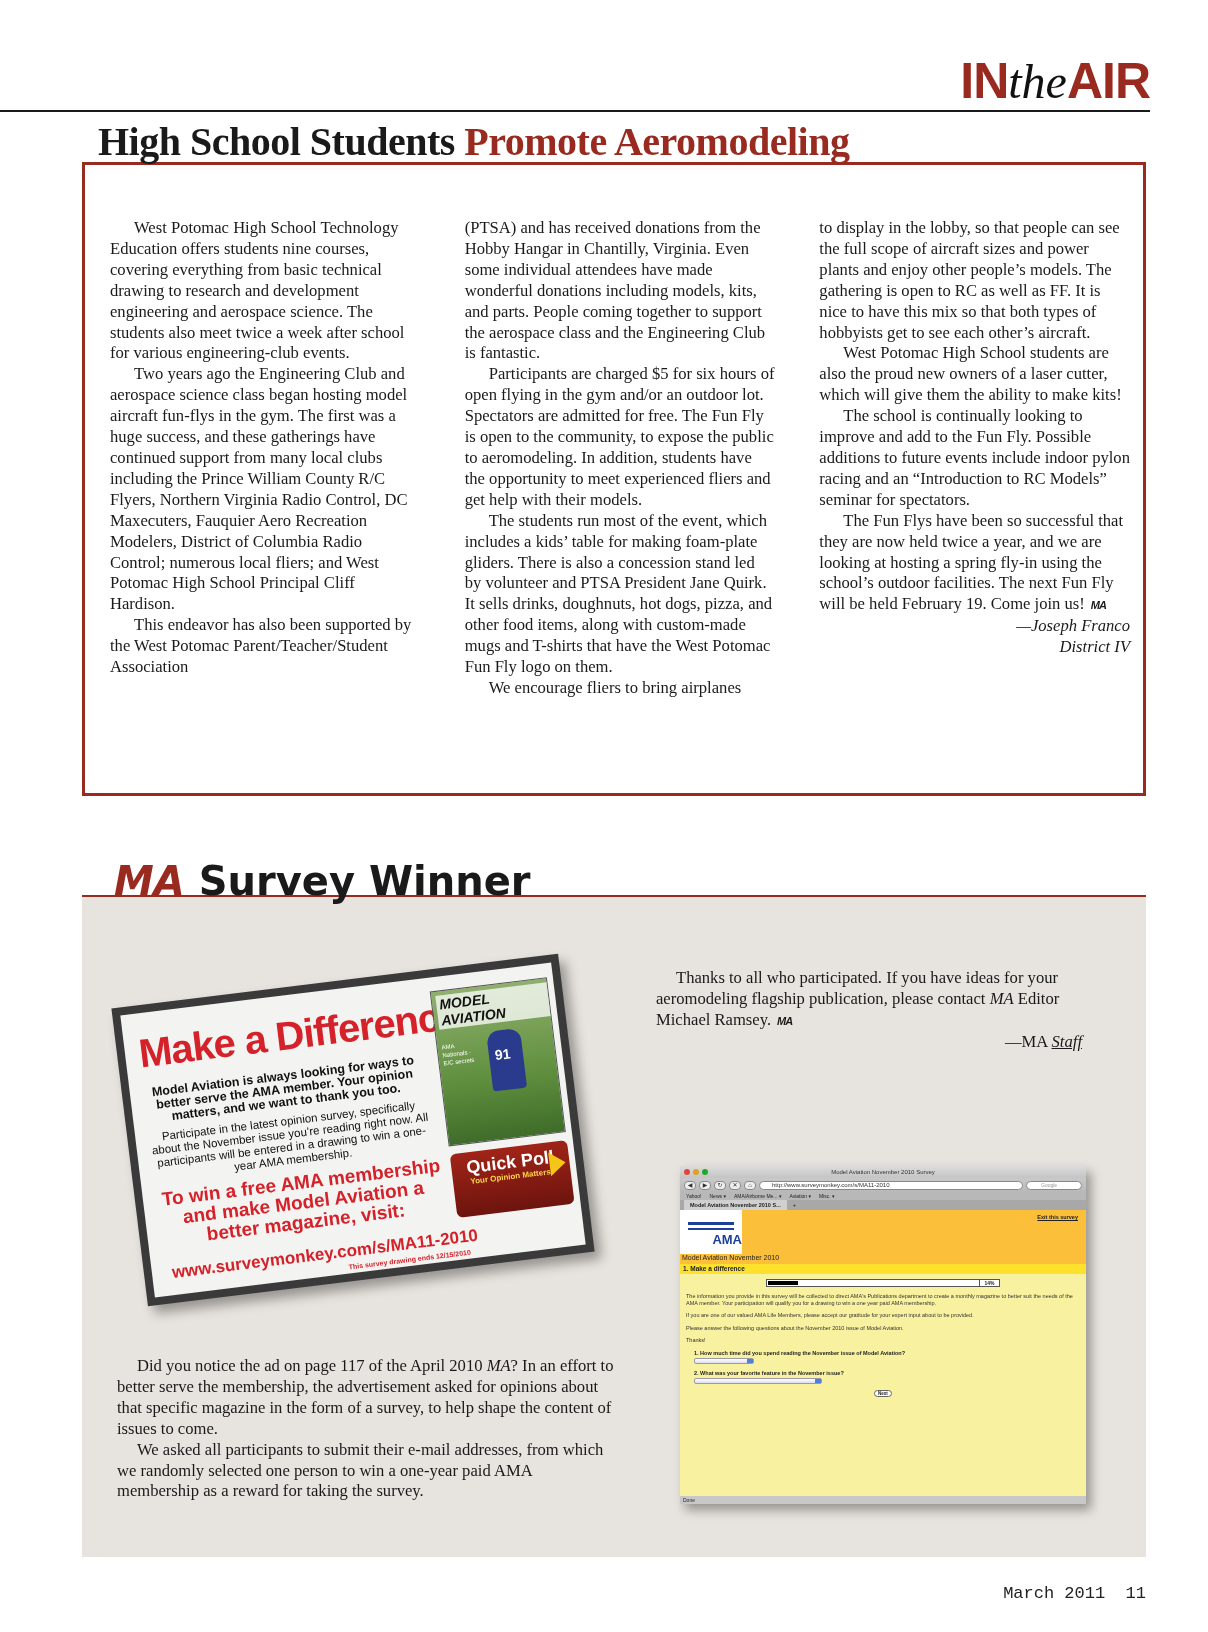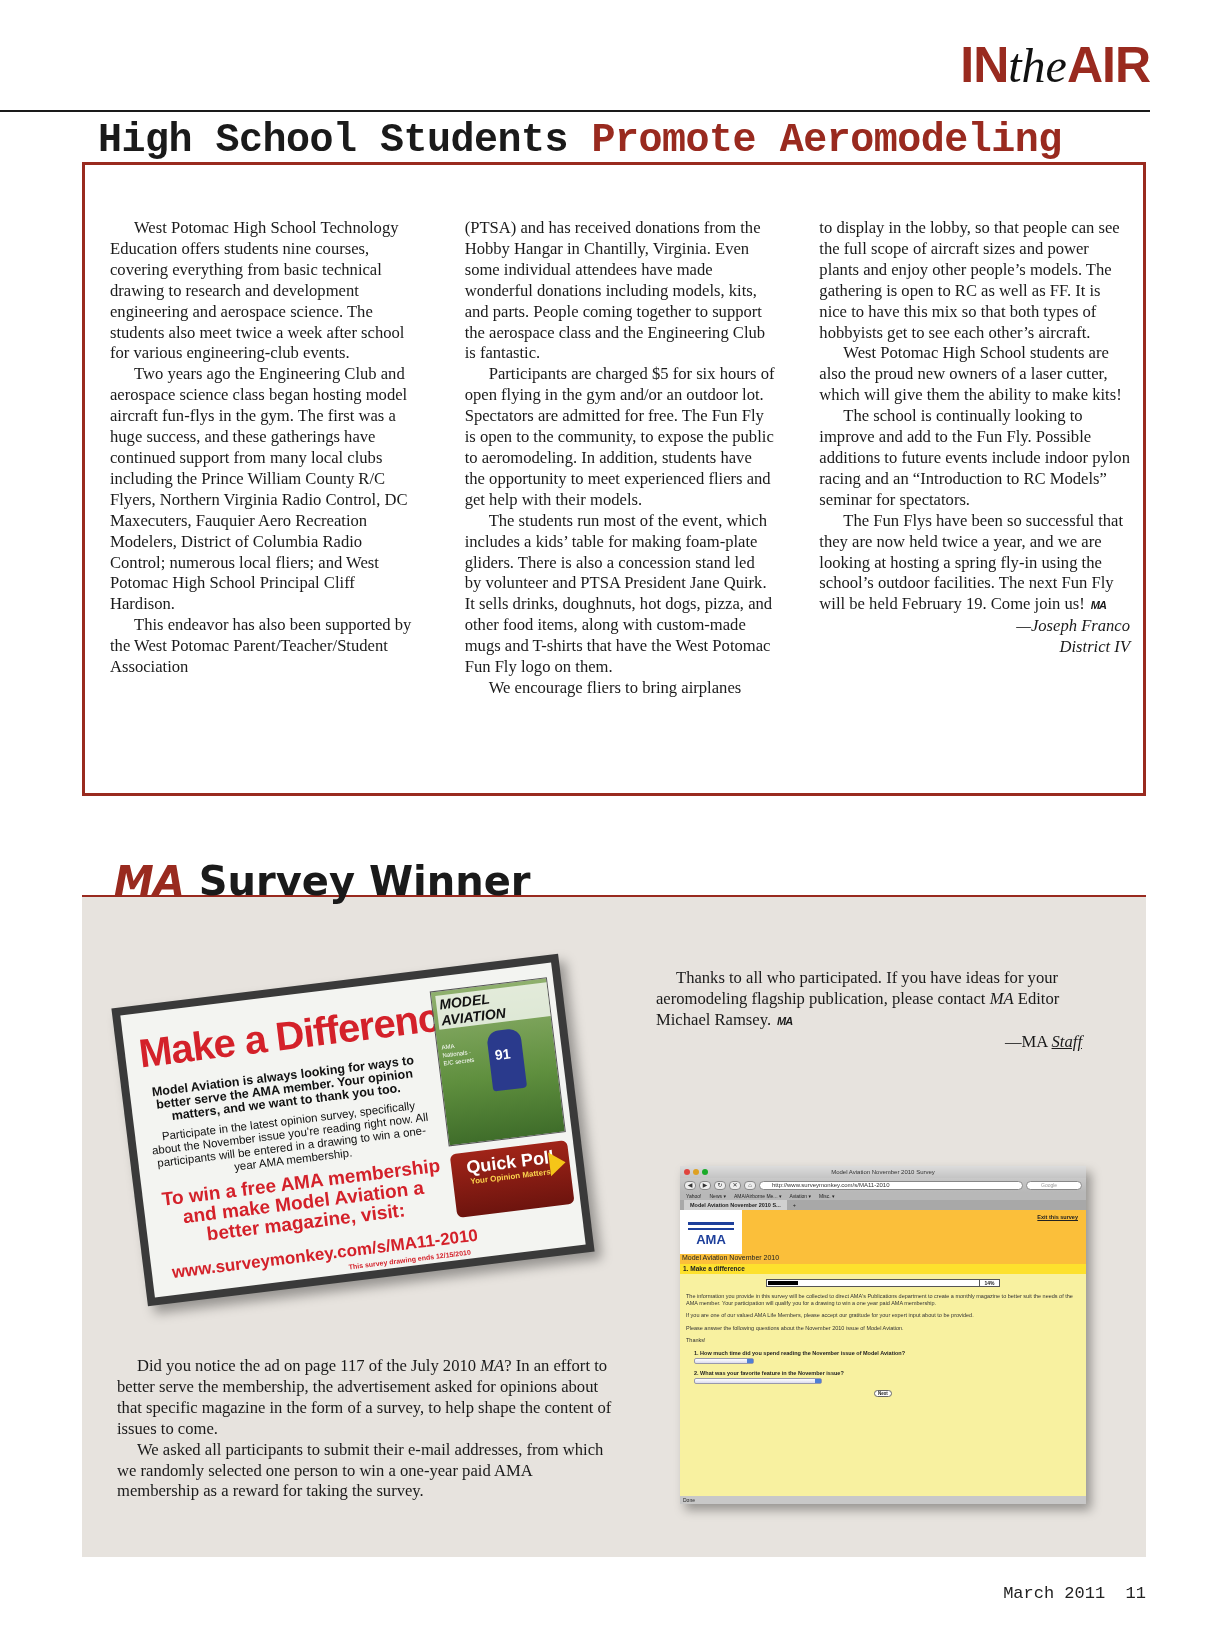--- a/index.html
+++ b/index.html
@@ -1,23 +1,23 @@
 <!DOCTYPE html>
 <html><head>
 <meta charset="utf-8">
 <style>
   * { box-sizing: border-box; margin: 0; padding: 0; }
   html, body { width: 1208px; height: 1632px; background: #ffffff; overflow: hidden; }
   body { position: relative; font-family: "Liberation Serif", serif; color: #1a1a1a; }
 
-  .section-logo { position: absolute; right: 58px; top: 40px; font-family: "Liberation Sans", sans-serif; font-weight: bold; font-size: 50px; line-height: 1; color: #992a1f; letter-spacing: -1px; }
+  .section-logo { position: absolute; right: 58px; top: 56px; font-family: "Liberation Sans", sans-serif; font-weight: bold; font-size: 50px; line-height: 1; color: #992a1f; letter-spacing: -1px; }
   .section-logo .the { font-family: "Liberation Serif", serif; font-style: italic; font-weight: normal; color: #111; font-size: 48px; letter-spacing: 0; }
   .top-rule { position: absolute; left: 0; top: 110px; width: 1150px; height: 2px; background: #1a1a1a; }
 
-  .headline { position: absolute; left: 98px; top: 118px; font-family: Liberation Mono, monospace; font-weight: bold; font-size: 40px; letter-spacing: -0.5px; white-space: nowrap; color: #1a1a1a; }
+  .headline { position: absolute; left: 98px; top: 118px; font-family: Liberation Serif, serif; font-weight: bold; font-size: 40px; letter-spacing: -0.5px; white-space: nowrap; color: #1a1a1a; }
   .headline .accent { color: #992a1f; }
 
   .article-box { position: absolute; left: 82px; top: 162px; width: 1064px; height: 634px; border: 3px solid #992a1f; border-top-width: 3px; }
 
   .columns { position: absolute; left: 110px; top: 218px; width: 1020px; display: flex; gap: 44px; }
   .col { width: 316px; font-size: 16.6px; line-height: 20.9px; }
   .col p { text-indent: 24px; }
   .col p.noindent { text-indent: 0; }
   .ma-mark { font-family: "Liberation Sans", sans-serif; font-weight: bold; font-style: italic; font-size: 11px; letter-spacing: -1px; margin-left: 6px; }
   .byline { text-align: right; font-style: italic; }
@@ -60,21 +60,21 @@
   .b-dots { position: absolute; left: 4px; top: 3px; display: flex; gap: 3px; }
   .b-dot { width: 6px; height: 6px; border-radius: 50%; }
   .b-toolbar { height: 14px; background: linear-gradient(#c9c9c9, #b8b8b8); display: flex; align-items: center; padding: 0 4px; gap: 3px; }
   .b-btn { width: 12px; height: 9px; border-radius: 4px; background: #eee; border: 1px solid #888; font-size: 6px; line-height: 7px; text-align: center; color: #333; }
   .b-url { flex: 1; height: 9px; background: #fff; border: 1px solid #888; border-radius: 5px; font-size: 6px; line-height: 7px; padding-left: 12px; color: #333; }
   .b-search { width: 56px; height: 9px; background: #fff; border: 1px solid #888; border-radius: 5px; font-size: 5px; line-height: 7px; padding-left: 14px; color: #999; }
   .b-bookmarks { height: 8px; background: #b8b8b8; font-size: 5px; line-height: 8px; padding-left: 6px; color: #222; display: flex; gap: 8px; }
   .b-tabs { height: 10px; background: #a8a8a8; font-size: 5.5px; line-height: 10px; padding-left: 4px; color: #222; display: flex; gap: 6px; }
   .b-tab { background: #d0d0d0; padding: 0 6px; font-weight: bold; }
   .b-header { height: 54px; background: #fbbf3a; position: relative; }
-  .b-logo { position: absolute; left: 0; top: 0; width: 62px; height: 44px; background: #fff; color: #1d3f9b; font-weight: bold; font-size: 13px; text-align: center; padding-top: 22px; }
+  .b-logo { position: absolute; left: 0; top: 0; width: 62px; height: 44px; background: #fff; color: #1d3f9b; font-weight: bold; font-size: 13px; text-align: right; padding-top: 22px; }
   .b-logo-wings { position: absolute; left: 8px; top: 12px; width: 46px; height: 8px; border-top: 3px solid #1d3f9b; border-bottom: 2px solid #1d3f9b; }
   .b-exit { position: absolute; right: 8px; top: 4px; font-size: 5.5px; font-weight: bold; text-decoration: underline; color: #222; }
   .b-survey-name { position: absolute; left: 2px; top: 44px; font-size: 7px; color: #222; }
   .b-page-title { height: 10px; background: #fde12d; font-size: 6.5px; font-weight: bold; line-height: 10px; padding-left: 3px; color: #222; }
   .b-progress { margin: 5px auto 0 auto; width: 234px; height: 8px; display: flex; }
   .b-progress-bar { flex: 1; background: #fff; border: 1px solid #555; position: relative; }
   .b-progress-fill { position: absolute; left: 1px; top: 1px; bottom: 1px; width: 14%; background: #000; }
   .b-progress-pct { width: 20px; background: #fff; border: 1px solid #555; border-left: none; font-size: 5px; line-height: 6px; text-align: center; font-weight: bold; }
   .b-text { padding: 6px 6px 0 6px; font-size: 5.5px; line-height: 6.6px; color: #333; }
   .b-text p { margin-bottom: 6px; }
@@ -210,19 +210,19 @@
   </div>
   <div class="b-q">1. How much time did you spend reading the November issue of Model Aviation?</div>
   <div class="b-select" style="width:60px"></div>
   <div class="b-q">2. What was your favorite feature in the November issue?</div>
   <div class="b-select" style="width:128px"></div>
   <div class="b-next">Next</div>
   <div class="b-status">Done</div>
 </div>
 
 <div class="intro-text">
-  <p><span>Did you notice the ad on page 117 of the July 2010</span> <i>MA</i><span>? In an effort to better serve the membership, the advertisement asked for opinions about that specific magazine in the form of a survey, to help shape the content of issues to come.</span></p>
+  <p><span>Did you notice the ad on page 117 of the April 2010</span> <i>MA</i><span>? In an effort to better serve the membership, the advertisement asked for opinions about that specific magazine in the form of a survey, to help shape the content of issues to come.</span></p>
   <p>We asked all participants to submit their e-mail addresses, from which we randomly selected one person to win a one-year paid AMA membership as a reward for taking the survey.</p>
 </div>
 
 <div class="footer">
   <span>March 2011</span>&nbsp;&nbsp;<span>11</span>
 </div>
 
 </body></html>

